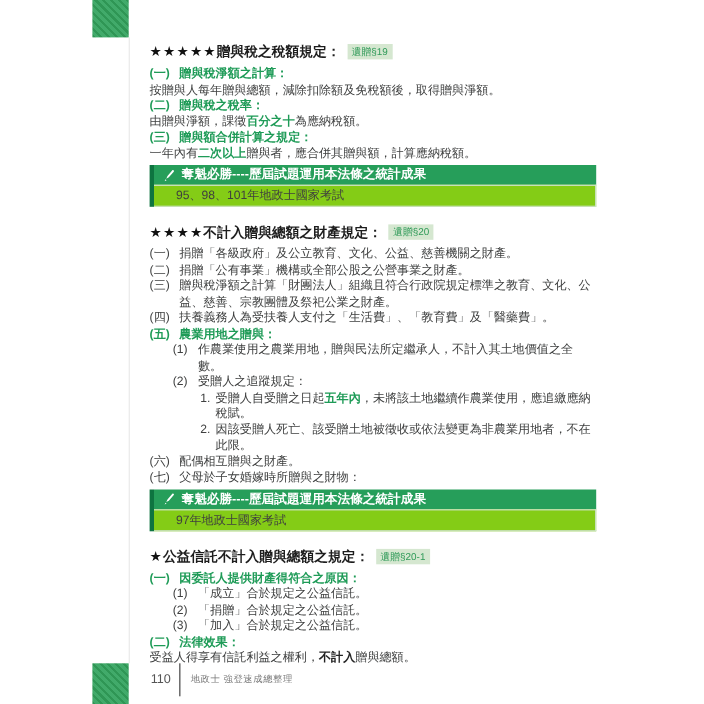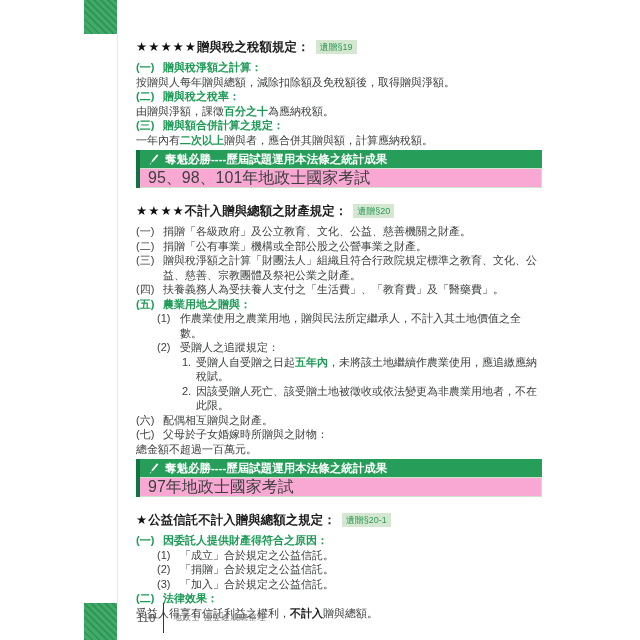--- a/index.html
+++ b/index.html
@@ -27,22 +27,22 @@
   .subsub{margin-left:46px;padding-left:14px;text-indent:-14px;}
   .subsub>.lbl{display:inline-block;width:14px;text-indent:0;}
 
   .green{color:#1e9b57;font-weight:bold;}
   .em-g{color:#1e9b57;font-weight:bold;}
   .em-d{color:#222222;font-weight:bold;}
 
   .statbox{border-left:4px solid #0e7440;margin:3px 0 16px 0;}
   .statbox .hd{display:flex;align-items:center;gap:6px;background:#269e5a;color:#ffffff;
                font-weight:bold;font-size:11.5px;line-height:14px;padding:2px 8px;}
-  .statbox .bd{background:#f9a8d4;border:1px solid #cfe3cc;border-left:none;
-               color:#3f3f3f;font-size:16px;line-height:14px;padding:2px 8px;}
+  .statbox .bd{background:#84cc16;border:1px solid #cfe3cc;border-left:none;
+               color:#3f3f3f;font-size:11px;line-height:14px;padding:2px 20px;}
   .statbox .pen{display:flex;align-items:center;}
 
   .footer{position:absolute;left:137px;bottom:6px;display:flex;align-items:center;height:32px;}
   .pagenum{font-size:11.5px;color:#555;margin-right:8px;}
   .fdiv{width:1px;height:30px;background:#333;margin-right:9px;}
   .booktitle{font-size:8.5px;color:#777;letter-spacing:0.5px;}
 </style>
 </head>
 <body>
 
@@ -115,21 +115,20 @@
     </div>
     <div class="subsub">
       <span class="lbl">2.</span><span>因該受贈人死亡、該受贈土地被徵收或依法變更為非農業用地者，不在此限。</span>
     </div>
     <div class="item">
       <span class="lbl">(六)</span><span>配偶相互贈與之財產。</span>
     </div>
     <div class="item">
       <span class="lbl">(七)</span><span>父母於子女婚嫁時所贈與之財物：</span>
     </div>
-    <div class="body-line">總金額不超過一百萬元。</div>
 
     <div class="statbox">
       <div class="hd">
         <span class="pen">
           <svg width="11" height="11" viewBox="0 0 16 16">
               <path fill="#ffffff" d="M12.6 1.1c1.2-1 2.9.6 1.9 1.9L8 10.4 4.6 12.2 6.2 8.8zM3.6 13l-1.2 2.6L5 14.3z"></path>
             </svg>
         </span>
         <span>奪魁必勝----歷屆試題運用本法條之統計成果</span>
       </div>

